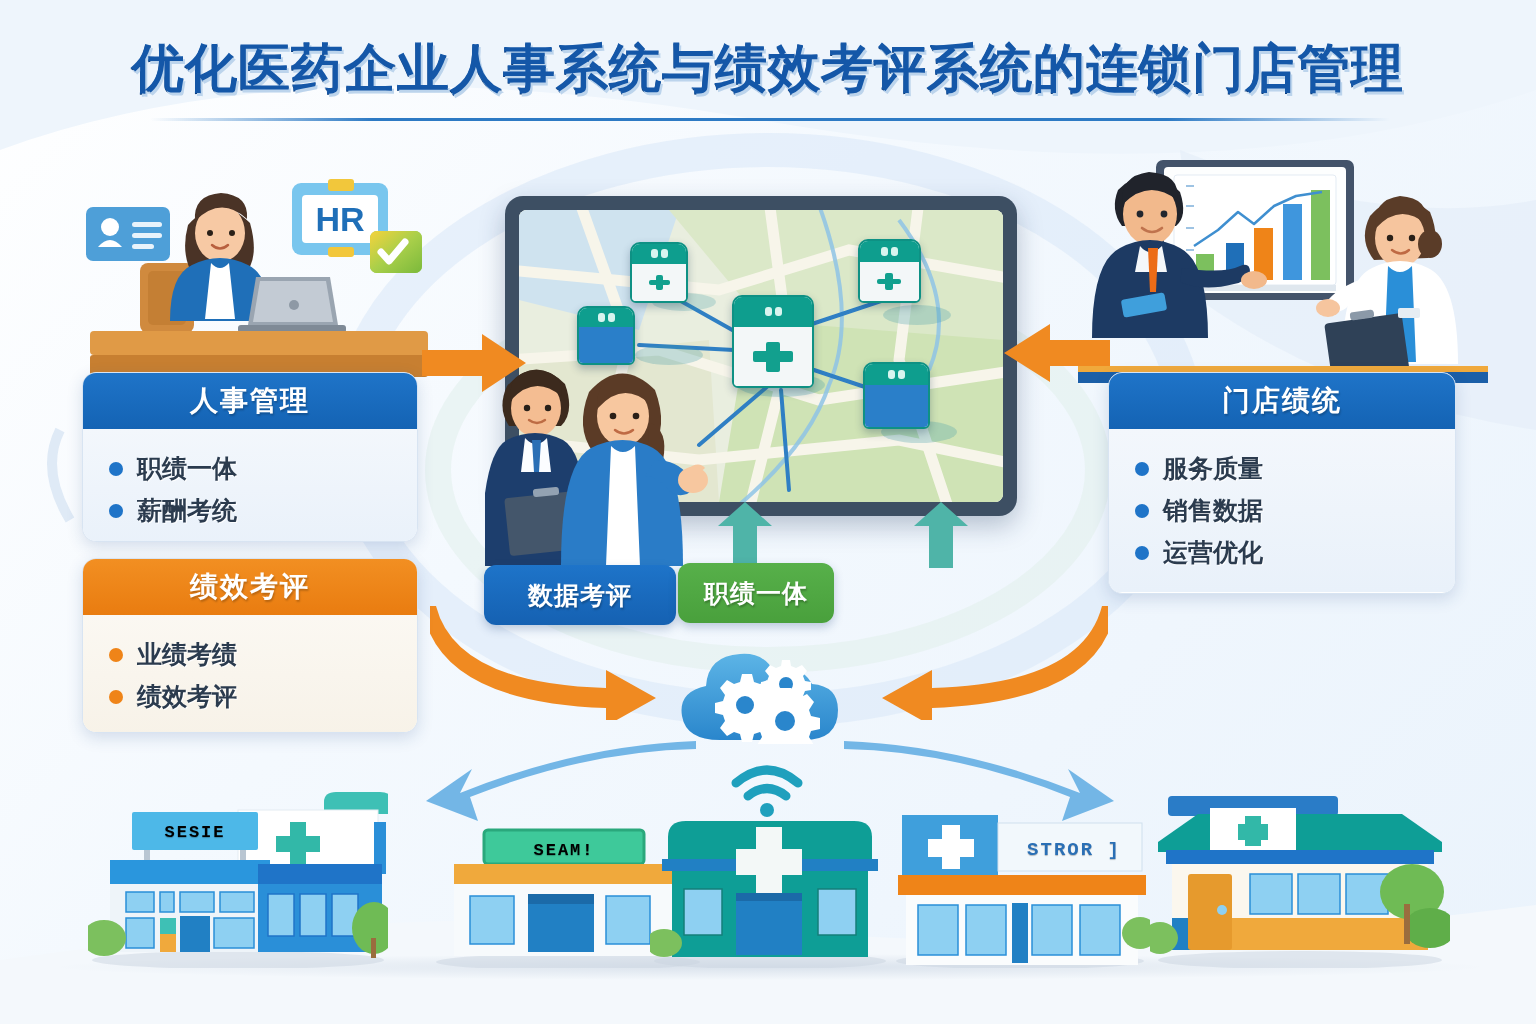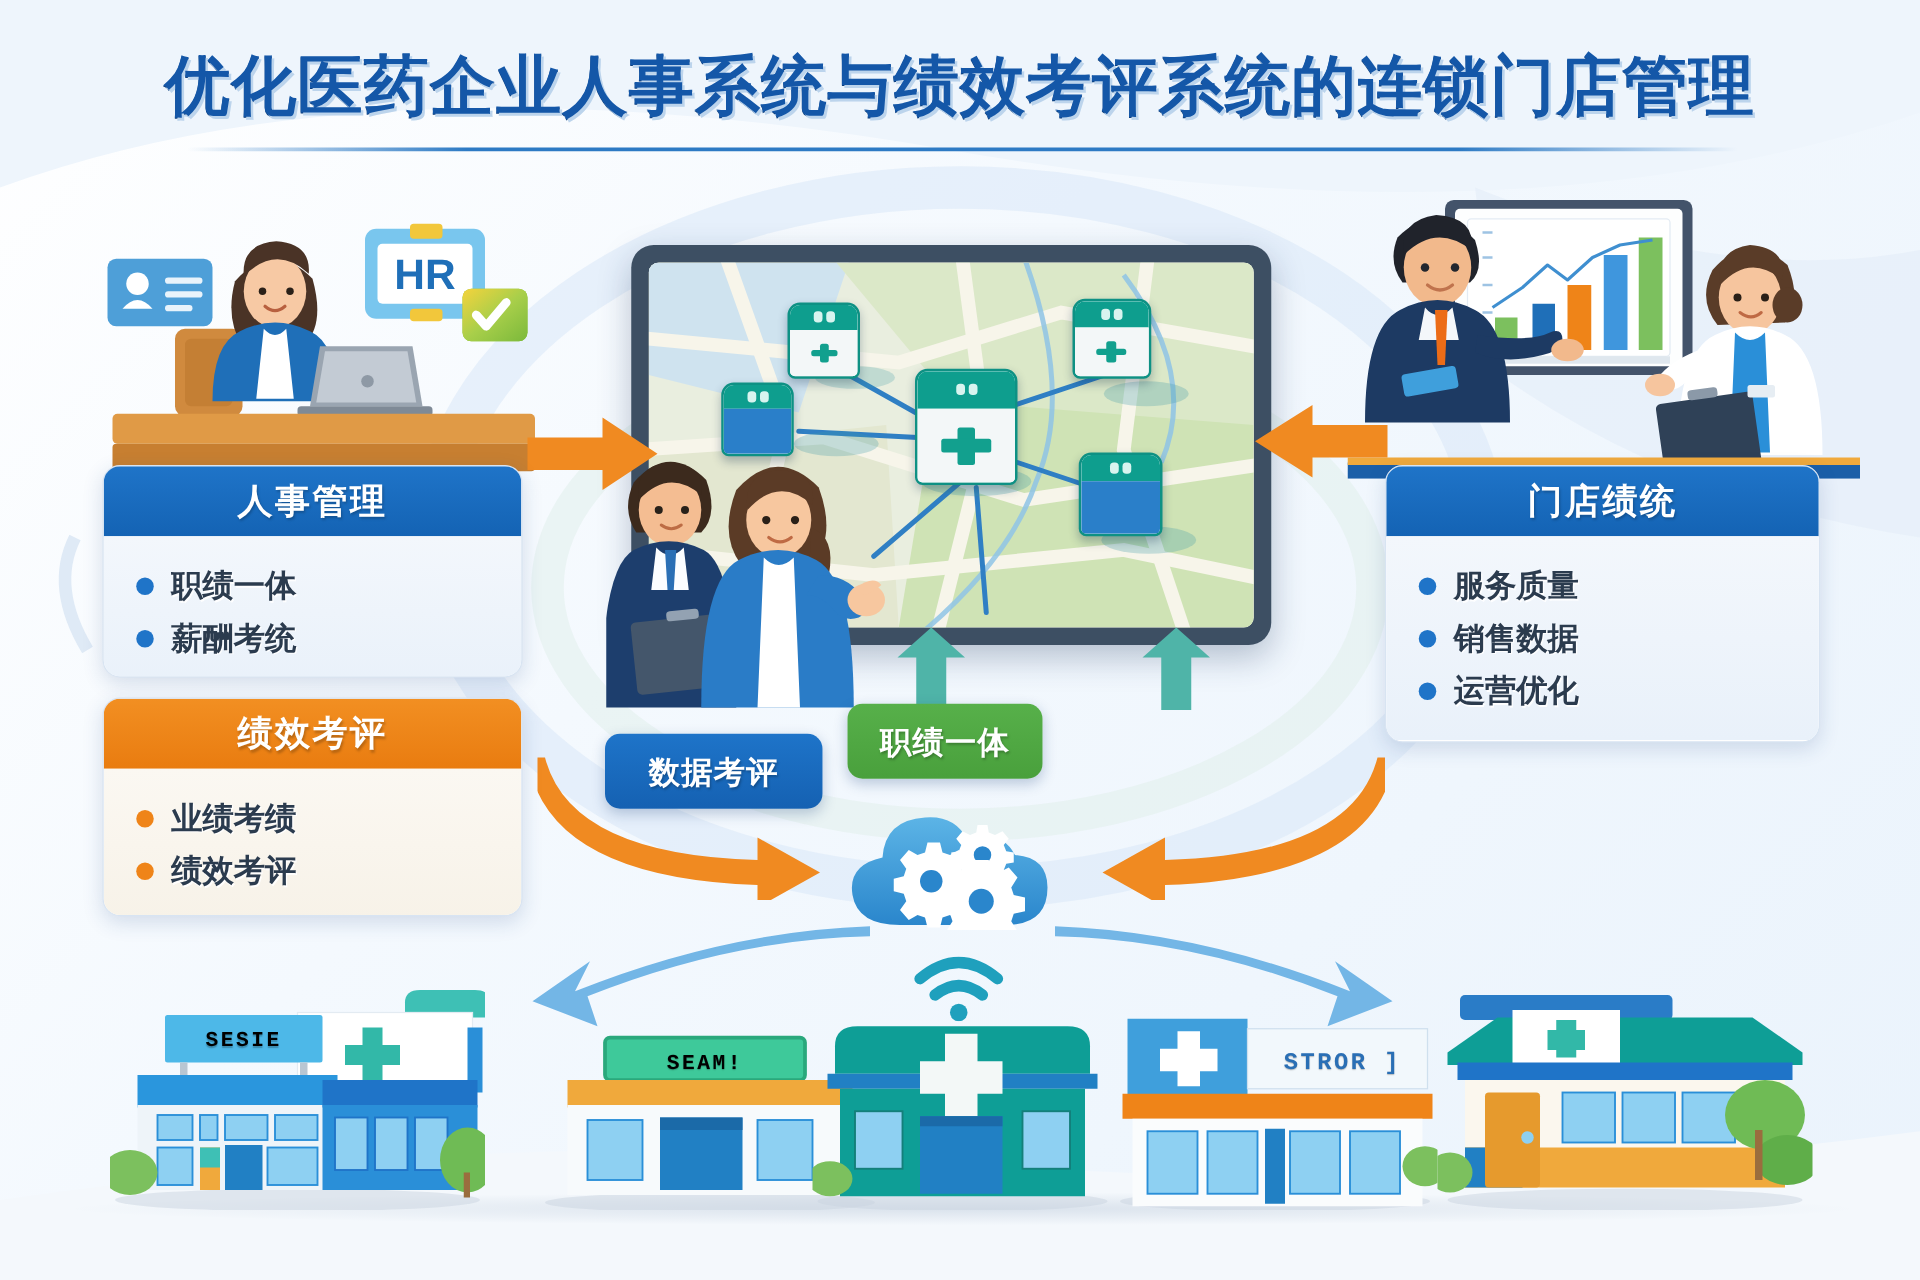--- a/index.html
+++ b/index.html
@@ -63,21 +63,21 @@
   
   .pill {
     position:absolute; height:60px; border-radius:12px;
     display:flex; align-items:center; justify-content:center;
     color:#fff; font-size:25px; font-weight:bold; letter-spacing:1px;
     text-shadow:1px 2px 2px rgba(0,0,0,.25);
     box-shadow:0 4px 10px rgba(20,60,120,.25);
   }
   .pill.blue  { background:linear-gradient(180deg,#1e74c9 0%,#1561b2 100%); }
   .pill.green { background:linear-gradient(180deg,#57b04a 0%,#49a03c 100%); }
-  #pill-1 { left:484px; top:587px; width:174px; }
+  #pill-1 { left:484px; top:565px; width:192px; }
   #pill-2 { left:678px; top:563px; width:156px; }
   #pill-3 { left:874px; top:565px; width:176px; }
 
   
   #screen {
     position:absolute; left:505px; top:196px; width:512px; height:320px;
     background:#3d4f63; border-radius:18px; padding:14px;
     box-shadow:0 10px 26px rgba(25,50,90,.28);
   }
   #screen-inner { width:100%; height:100%; border-radius:8px; overflow:hidden; position:relative; background:#e9eddc; }

